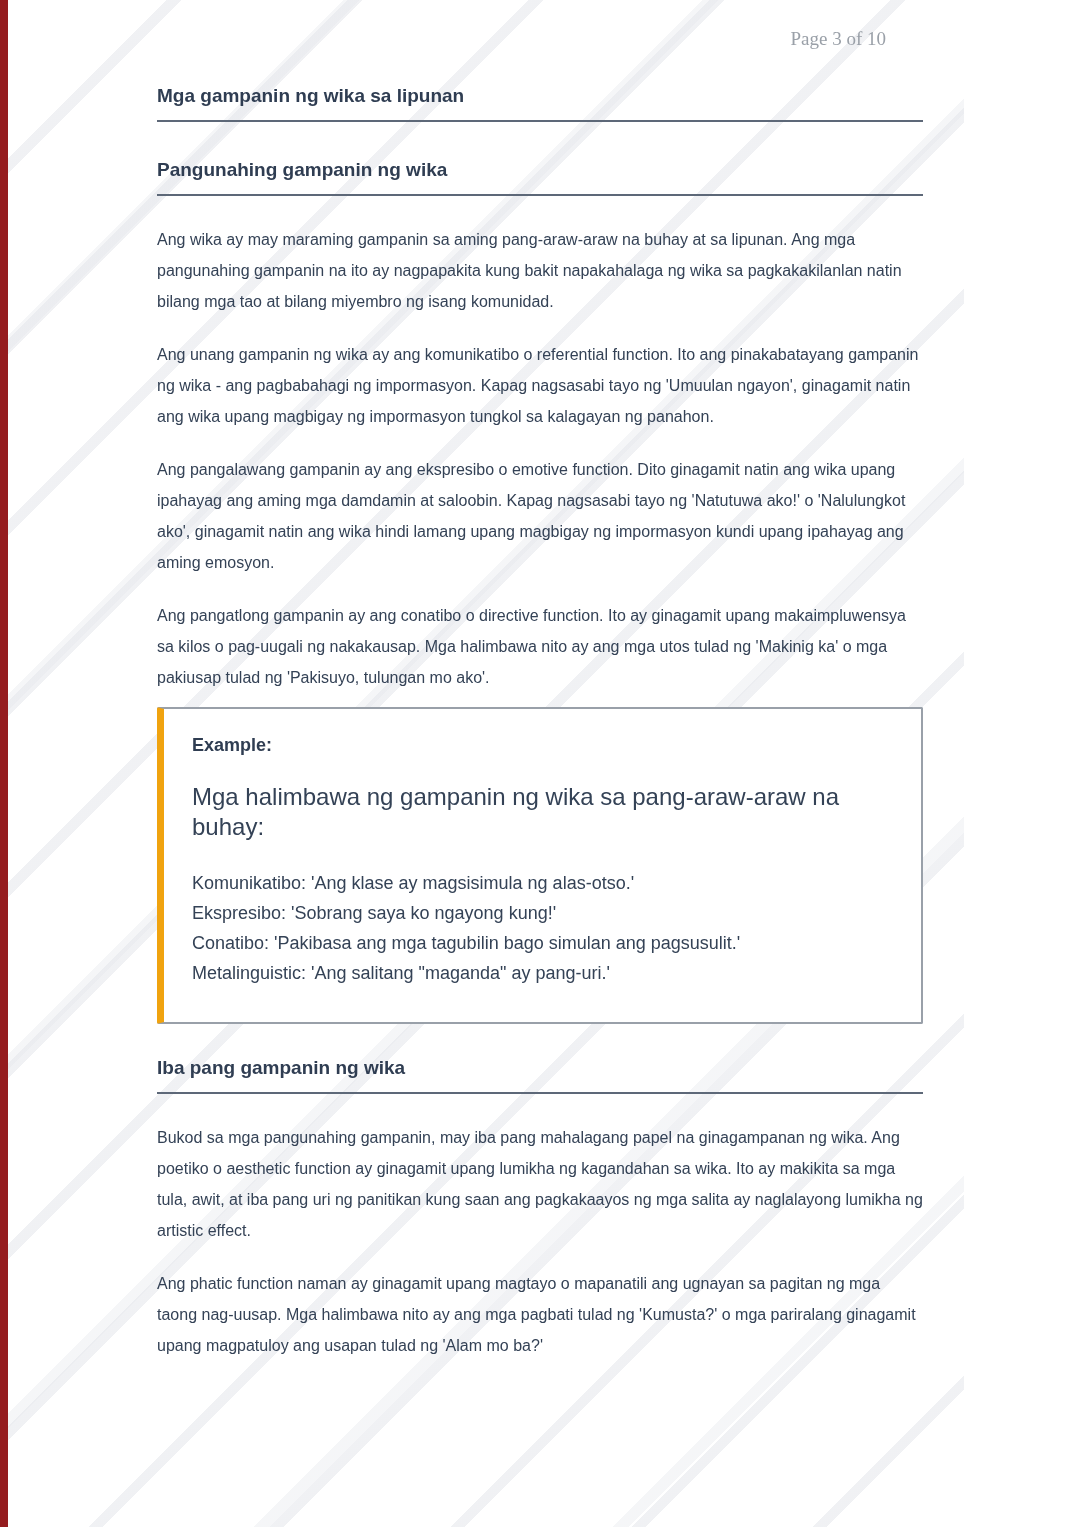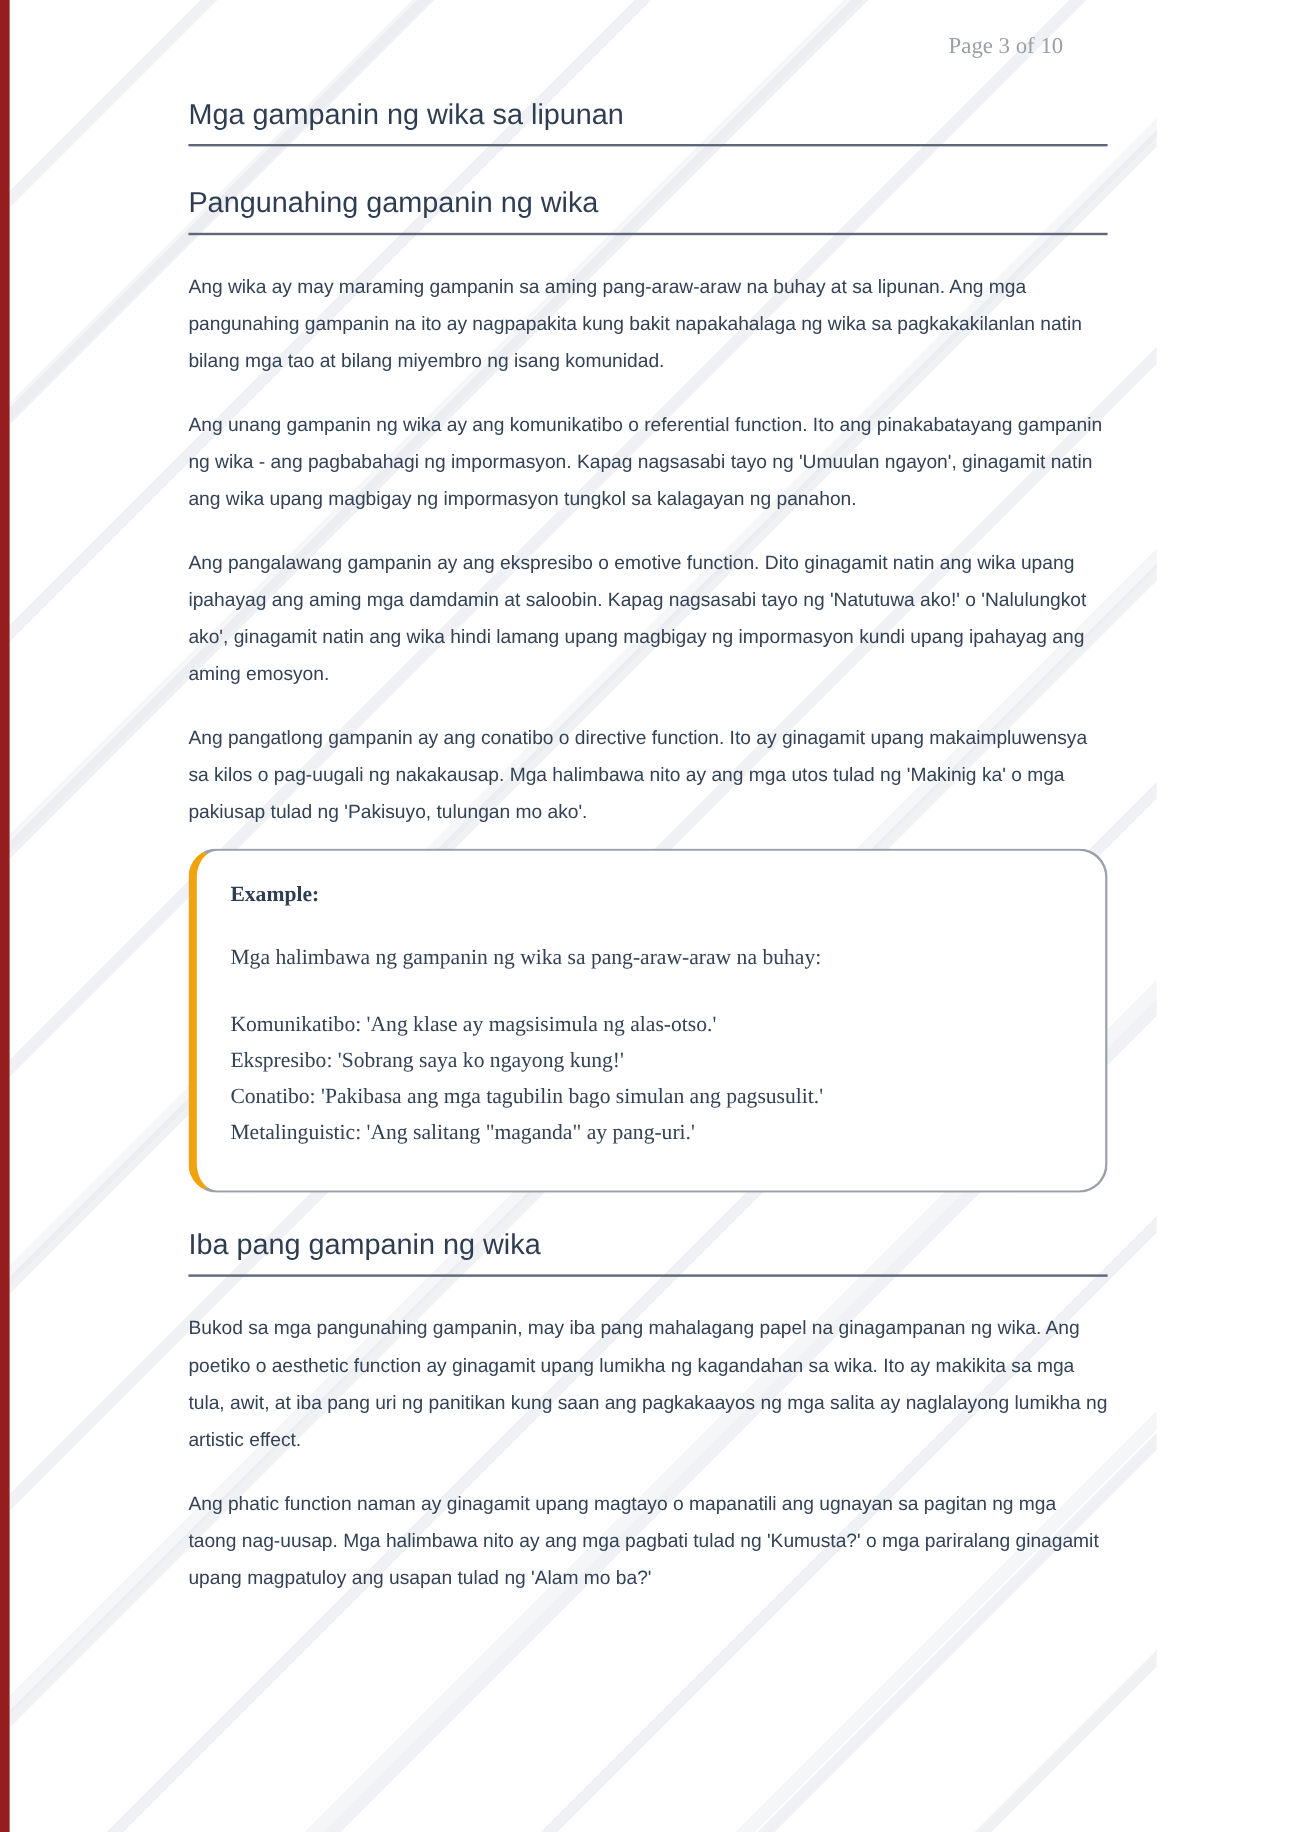--- a/index.html
+++ b/index.html
@@ -43,22 +43,22 @@
   }
   .content {
     position: absolute;
     left: 157px;
     top: 0;
     width: 766px;
     color: #344256;
   }
   .hd {
     margin: 0;
-    font-size: 24px;
-    font-weight: normal;
+    font-size: 19px;
+    font-weight: bold;
     color: #2f3d52;
     line-height: 24px;
   }
   .hd-main   { margin-top: 84px; }
   .hd-sub    { margin-top: 36px; }
   .hd-other  { margin-top: 32px; }
   .rule {
     margin-top: 12px;
     border-top: 2px solid #5d6878;
     height: 0;
@@ -68,34 +68,33 @@
     margin-top: 22px;
     font-size: 16px;
     line-height: 31px;
     color: #344256;
   }
   .para-first { margin-top: 28px; }
   .example-box {
     margin-top: 14px;
     border: 2px solid #99a0a9;
     border-left: 7px solid #f0a30f;
-    border-radius: 24px;
+    border-radius: 2px;
     background: #ffffff;
     padding: 26px 30px 34px 28px;
-    font-family: Liberation Serif, serif;
   }
   .example-label {
     font-size: 18px;
     font-weight: bold;
     color: #2f3d52;
   }
   .example-intro {
     margin: 0;
     margin-top: 26px;
-    font-size: 18px;
+    font-size: 24px;
     line-height: 30px;
     color: #344256;
   }
   .example-items {
     margin-top: 26px;
   }
   .example-item {
     font-size: 18px;
     line-height: 30px;
     color: #344256;

